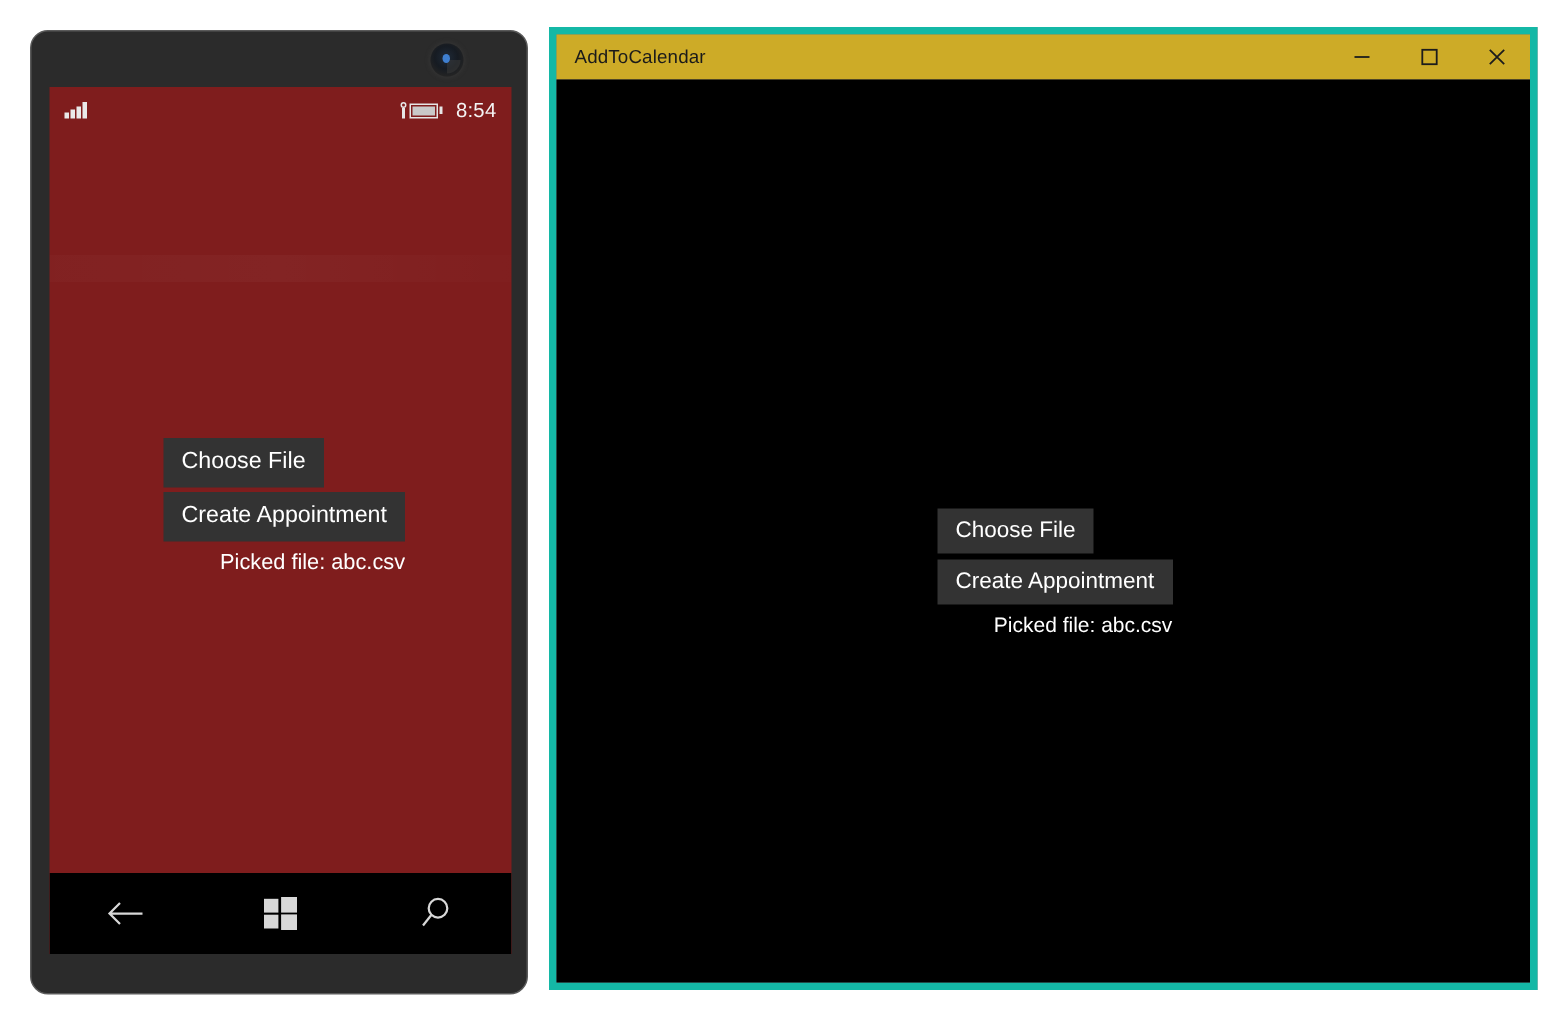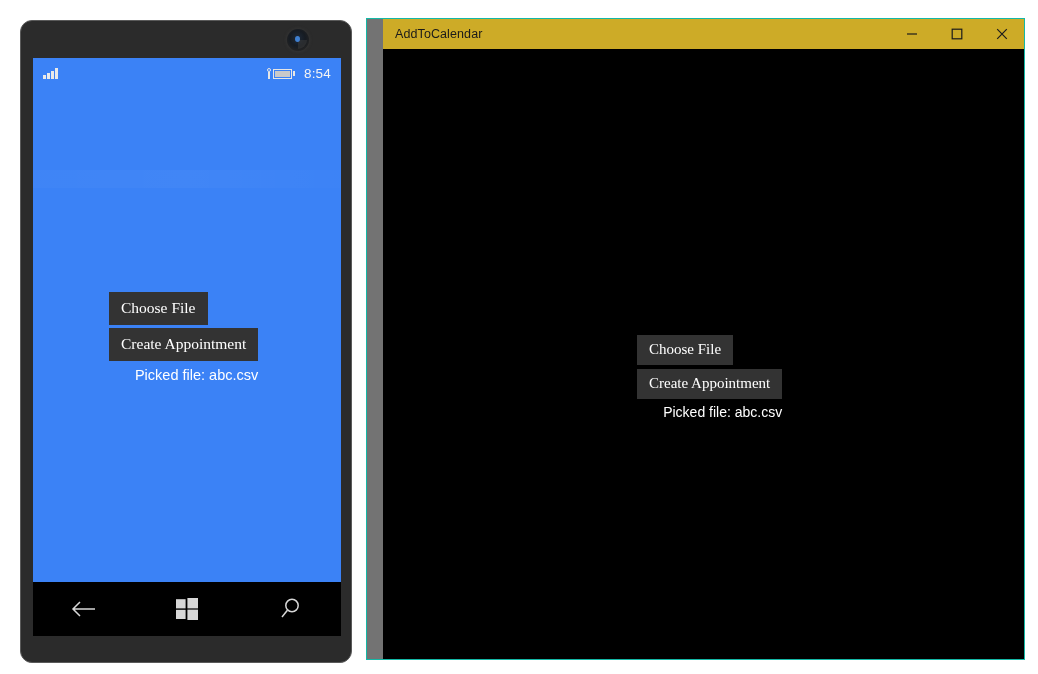--- a/index.html
+++ b/index.html
@@ -63,21 +63,21 @@
     background: #3a3a3a;
     opacity: .55;
   }
 
   .phone-screen {
     position: absolute;
     left: 12px;
     top: 37px;
     width: 308px;
     height: 578px;
-    background: #3b82f6;
+    background: #7f1d1d;
     overflow: hidden;
   }
 
   
   .status-bar {
     position: absolute;
     left: 0; top: 0;
     width: 100%;
     height: 31px;
     display: flex;
@@ -177,21 +177,21 @@
     position: absolute;
   }
   .phone-content { left: 76px; top: 234px; }
   .ui-btn {
     display: block;
     background: #333333;
     color: #ffffff;
     border: none;
     text-align: right;
     cursor: pointer;
-    font-family: Liberation Serif, serif;
+    font-family: Liberation Sans, sans-serif;
   }
   .phone-content .ui-btn {
     font-size: 15.5px;
     padding: 7px 12px 8px 12px;
     margin: 0 0 3px 0;
   }
   .picked-text {
     color: #ffffff;
     font-size: 14.5px;
     margin-top: 6px;
@@ -224,22 +224,21 @@
 
   
   .desk-window {
     position: absolute;
     left: 366px;
     top: 18px;
     width: 659px;
     height: 642px;
     background: #737373;
     box-sizing: border-box;
-    border: 1px solid #14b8a6;
-    padding-left: 16px;
+    border: 5px solid #14b8a6;
   }
   .title-bar {
     height: 30px;
     background: #cdab27;
     display: flex;
     align-items: center;
     justify-content: space-between;
     user-select: none;
   }
   .title-text {

